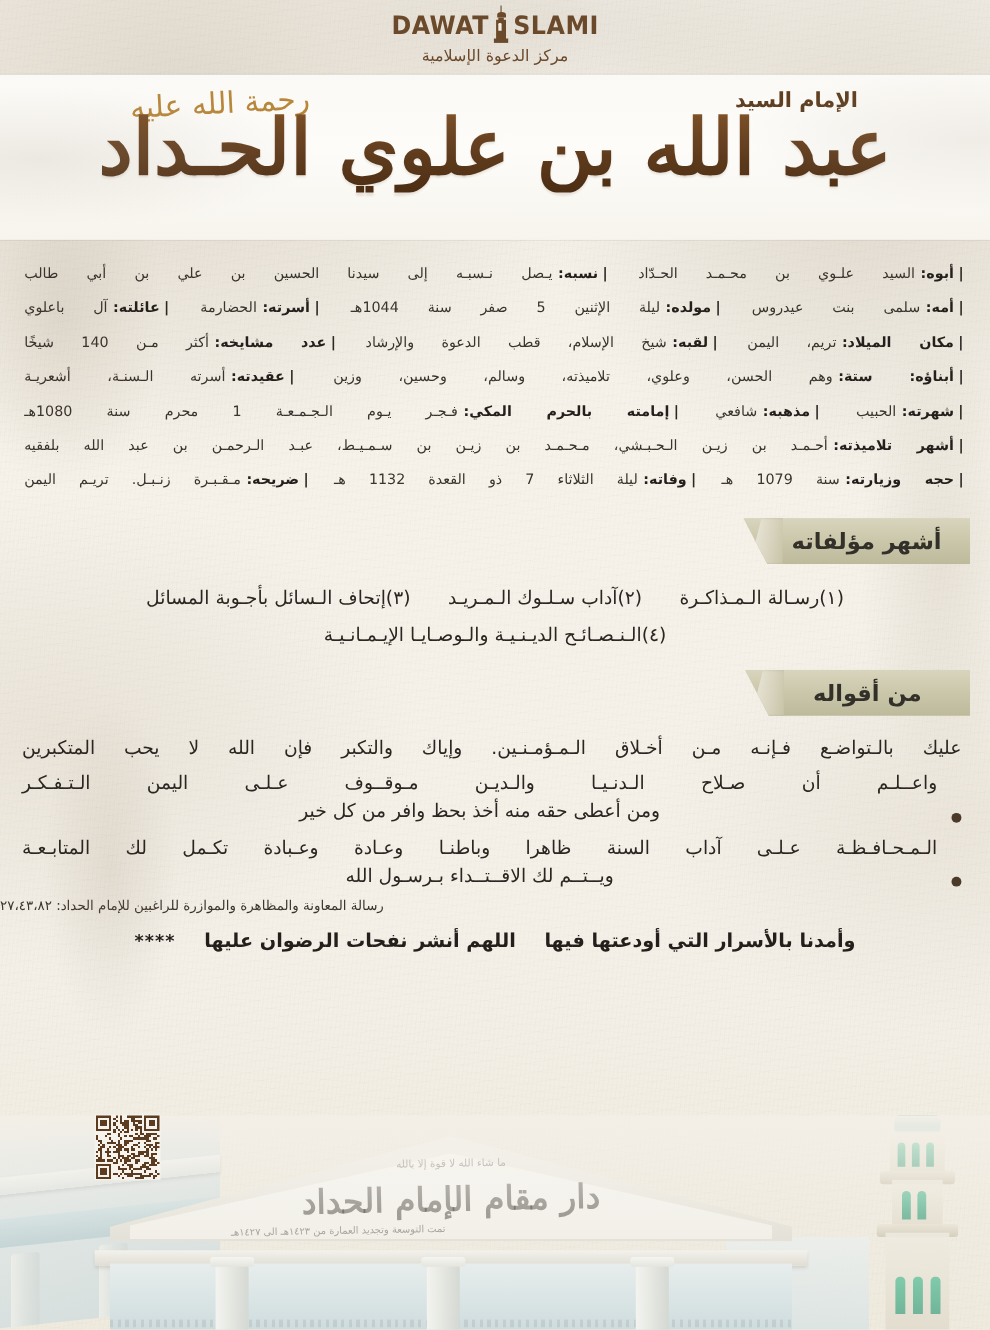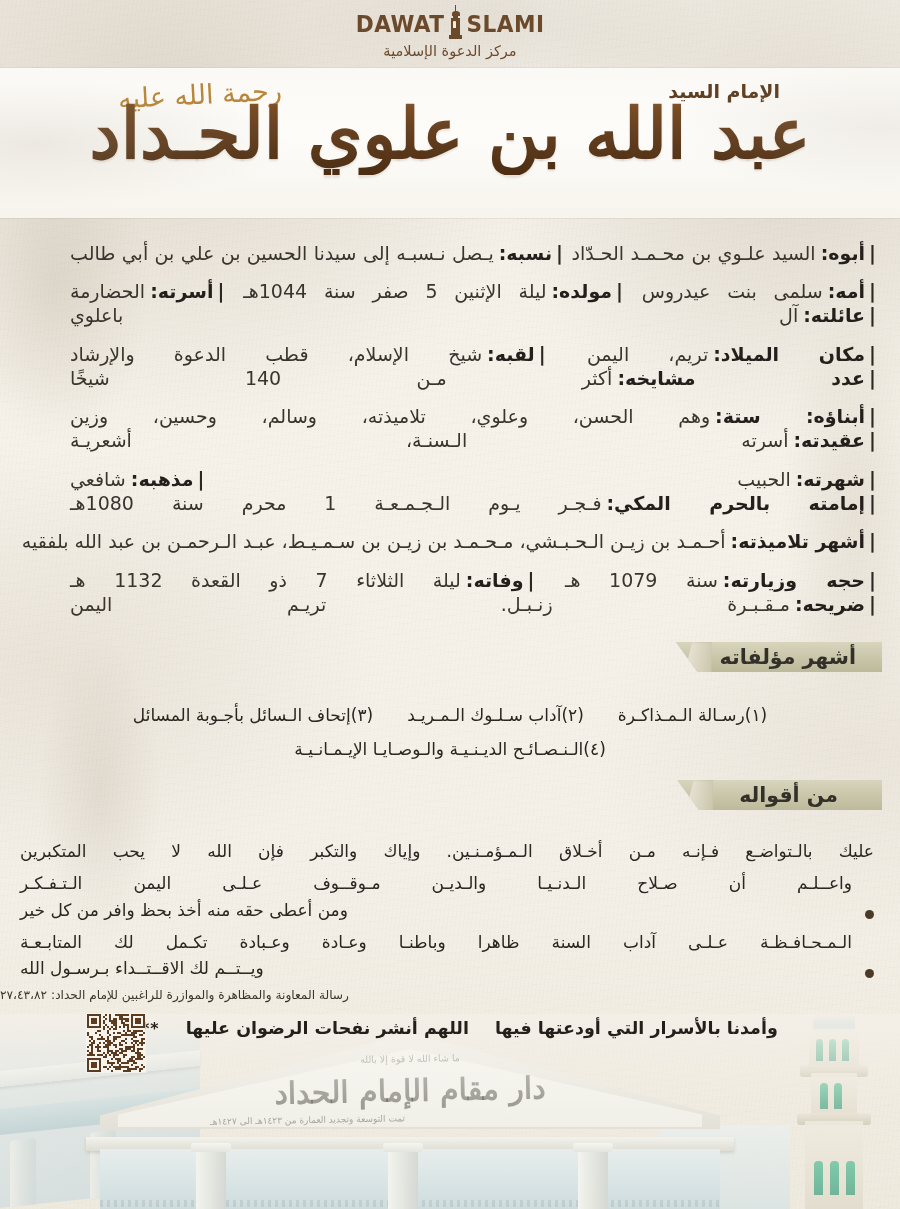--- a/index.html
+++ b/index.html
@@ -149,26 +149,25 @@
   .info-block {
     position: relative;
     z-index: 3;
     padding: 16px 22px 4px 22px;
     direction: rtl;
   }
   .info-row {
     display: block;
     text-align: justify;
     text-align-last: justify;
-    font-size: 19px;
+    font-size: 13px;
     line-height: 1.25;
     padding: 7.5px 0;
     color: #2c2723;
     white-space: normal;
-    margin-left: 48px;
   }
   .seg { white-space: nowrap; }
   .bar {
     color: #2c2723;
     font-weight: 700;
     padding: 0 2px 0 4px;
   }
   .lbl { font-weight: 700; color: #241f1b; }
   .val { font-weight: 400; color: #3a342e; margin-right: 5px; }
 
@@ -176,21 +175,21 @@
   .ribbon-row {
     position: relative;
     z-index: 3;
     height: 42px;
     margin: 14px 18px 10px 0;
     display: flex; justify-content: flex-start;
     direction: rtl;
   }
   .ribbon {
     position: relative;
-    height: 30px;
+    height: 42px;
     min-width: 205px;
     padding: 0 26px 0 44px;
     display: flex; align-items: center; justify-content: center;
     background: linear-gradient(180deg, #d8d5bd 0%, #cbc7ab 48%, #bdb99b 100%);
     color: #33302a;
     font-size: 20.5px;
     font-weight: 700;
     clip-path: polygon(0 0, 100% 0, 100% 100%, 22px 100%);
     box-shadow: 0 2px 3px rgba(90,80,60,.18);
   }
@@ -237,21 +236,21 @@
   }
   .quote .dot {
     position: absolute;
     right: 0; bottom: 4px;
     width: 9px; height: 9px;
     border-radius: 50%;
     background: #4b3a28;
   }
   .quote.first { padding-right: 0; }
   .q-l1 { text-align: justify; text-align-last: justify; }
-  .q-l2 { text-align: left; }
+  .q-l2 { text-align: center; }
   .citation {
     margin-top: 2px;
     font-size: 12.2px;
     color: #3a342d;
     text-align: left;
     direction: rtl;
     padding-left: 0;
   }
   .cite-inner { display:inline-block; }
 

